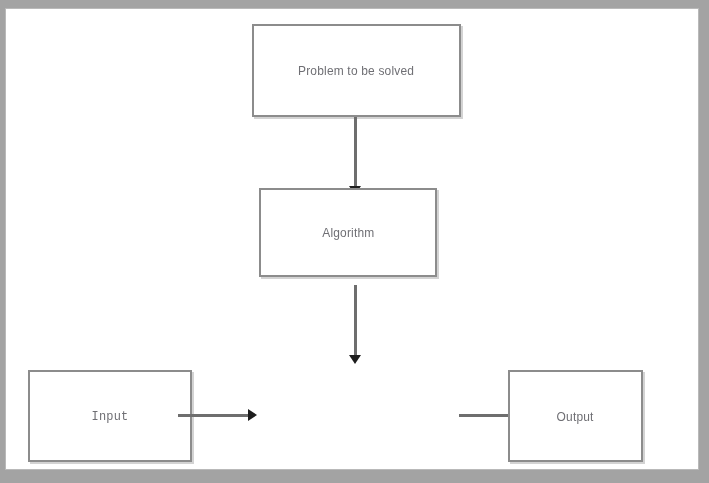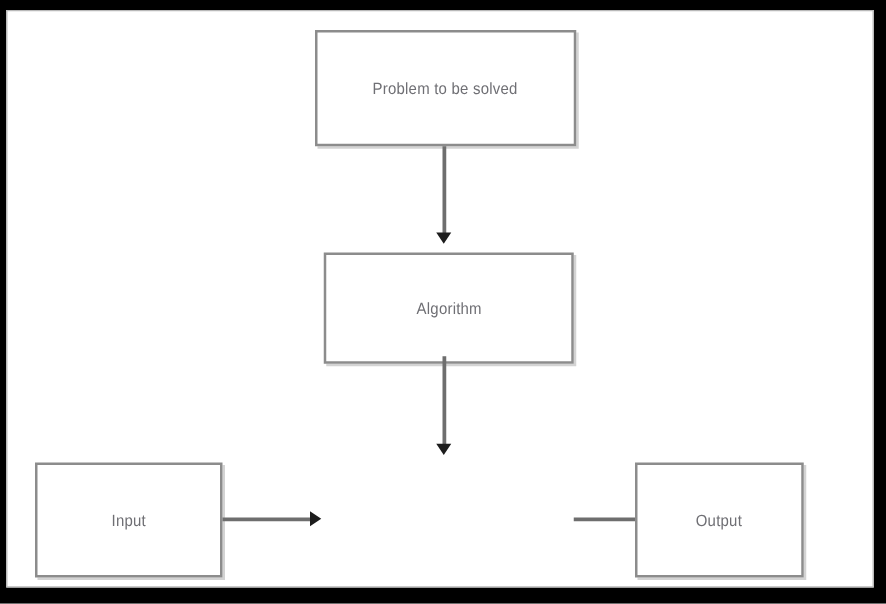--- a/index.html
+++ b/index.html
@@ -9,21 +9,21 @@
     background: #ffffff;
   }
   body {
     font-family: "Liberation Sans", "DejaVu Sans", sans-serif;
   }
 
   #canvas {
     position: relative;
     width: 709px;
     height: 483px;
-    background: #000000;
+    background: #a3a3a3;
     overflow: hidden;
   }
 
   
   .outer-frame {
     position: absolute;
     left: 5px;
     top: 8px;
     width: 694px;
     height: 462px;
@@ -84,28 +84,28 @@
 
   <div class="outer-frame"></div>
 
   <div class="box" style="left:252px; top:24px; width:209px; height:93px;">
     <span class="box-label">Problem to be solved</span>
   </div>
 
   <div class="conn conn-v" style="left:354px; top:117px; height:72px;"></div>
   <div class="arrow-head arrow-down" style="left:349px; top:186px;"></div>
 
-  <div class="box" style="left:259px; top:202px; width:200px; height:89px;justify-content:center;">
+  <div class="box" style="left:259px; top:188px; width:178px; height:89px;justify-content:center;">
     <span class="box-label">Algorithm</span>
   </div>
 
   <div class="conn conn-v" style="left:354px; top:285px; height:73px;"></div>
   <div class="arrow-head arrow-down" style="left:349px; top:355px;"></div>
 
-  <div class="box" style="left:28px; top:370px; width:150px; height:92px;">
+  <div class="box" style="left:28px; top:370px; width:164px; height:92px;font-family:Liberation Mono, monospace;">
     <span class="box-label">Input</span>
   </div>
 
   <div class="conn conn-h" style="left:178px; top:414px; width:74px;"></div>
   <div class="arrow-head arrow-right" style="left:248px; top:409px;"></div>
 
 
   <div class="conn conn-h" style="left:459px; top:414px; width:74px;"></div>
   <div class="arrow-head arrow-right" style="left:528px; top:409px;"></div>
 

